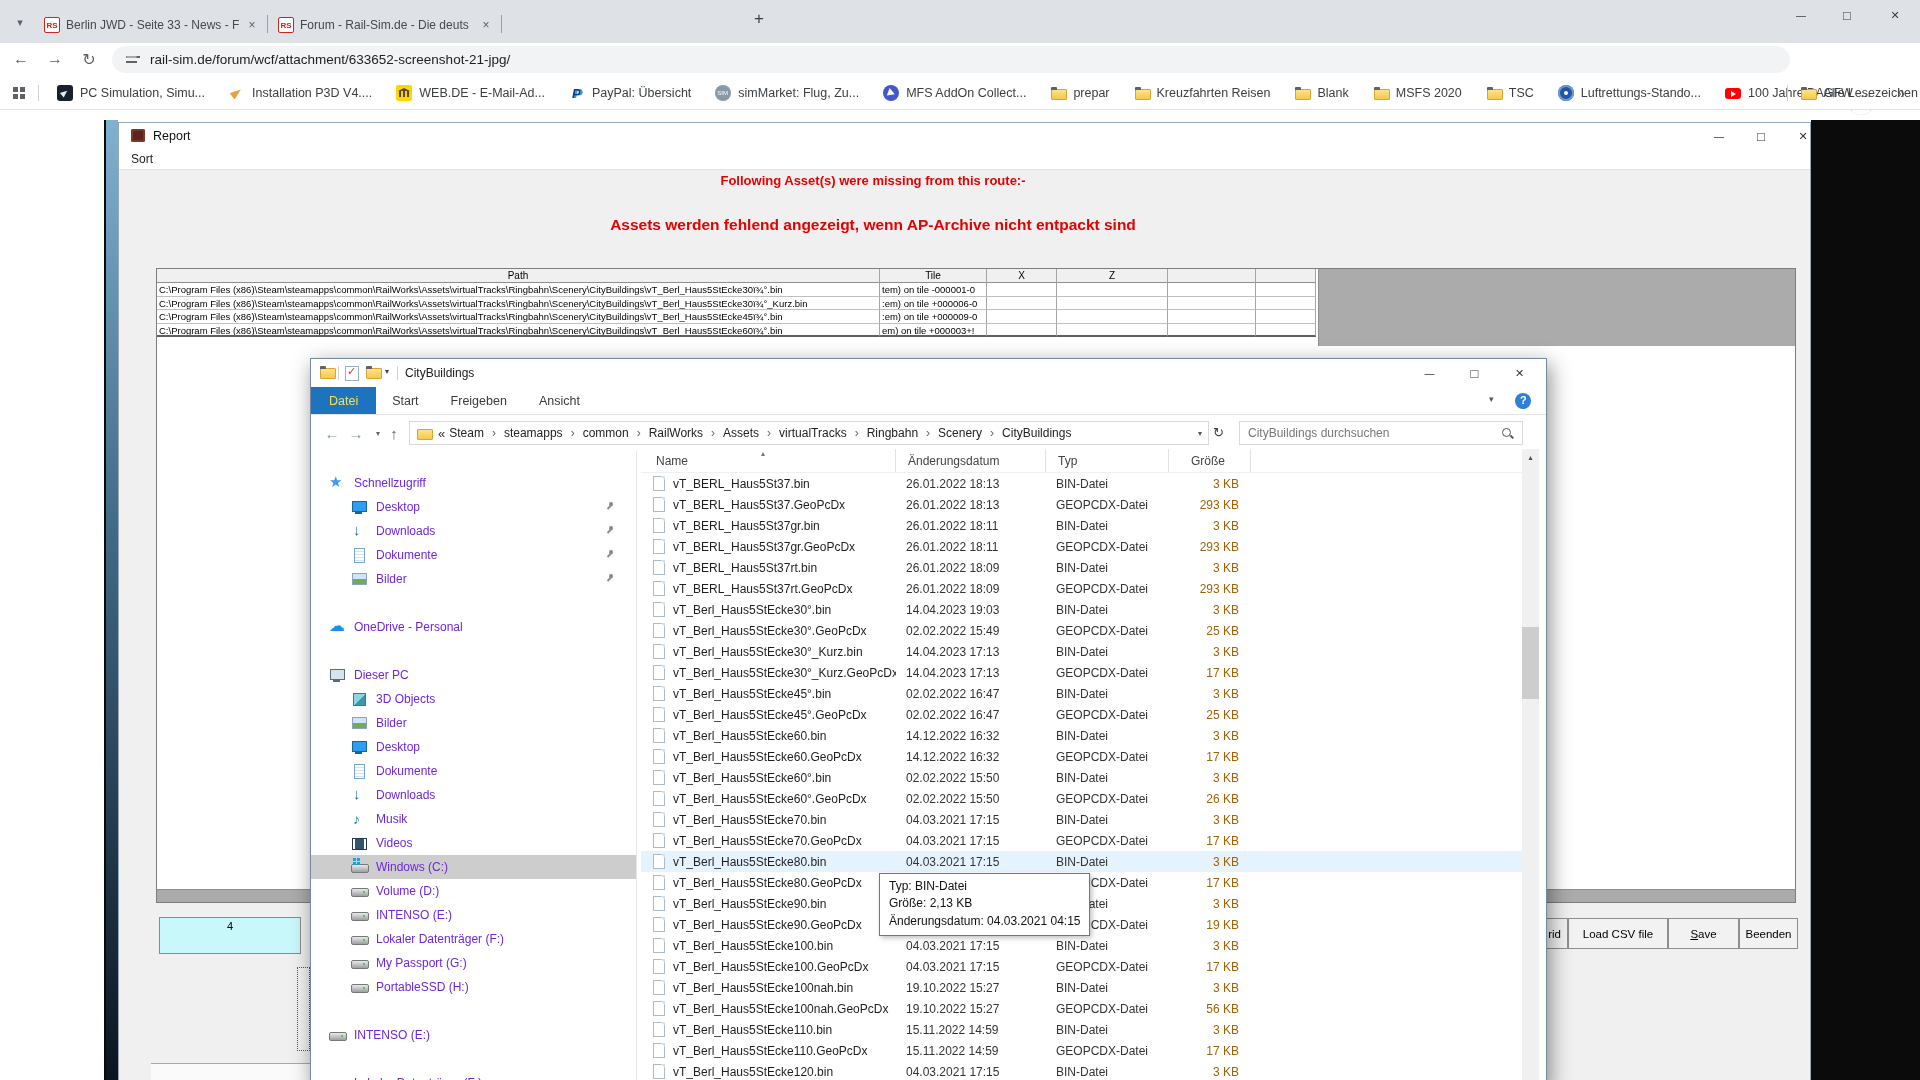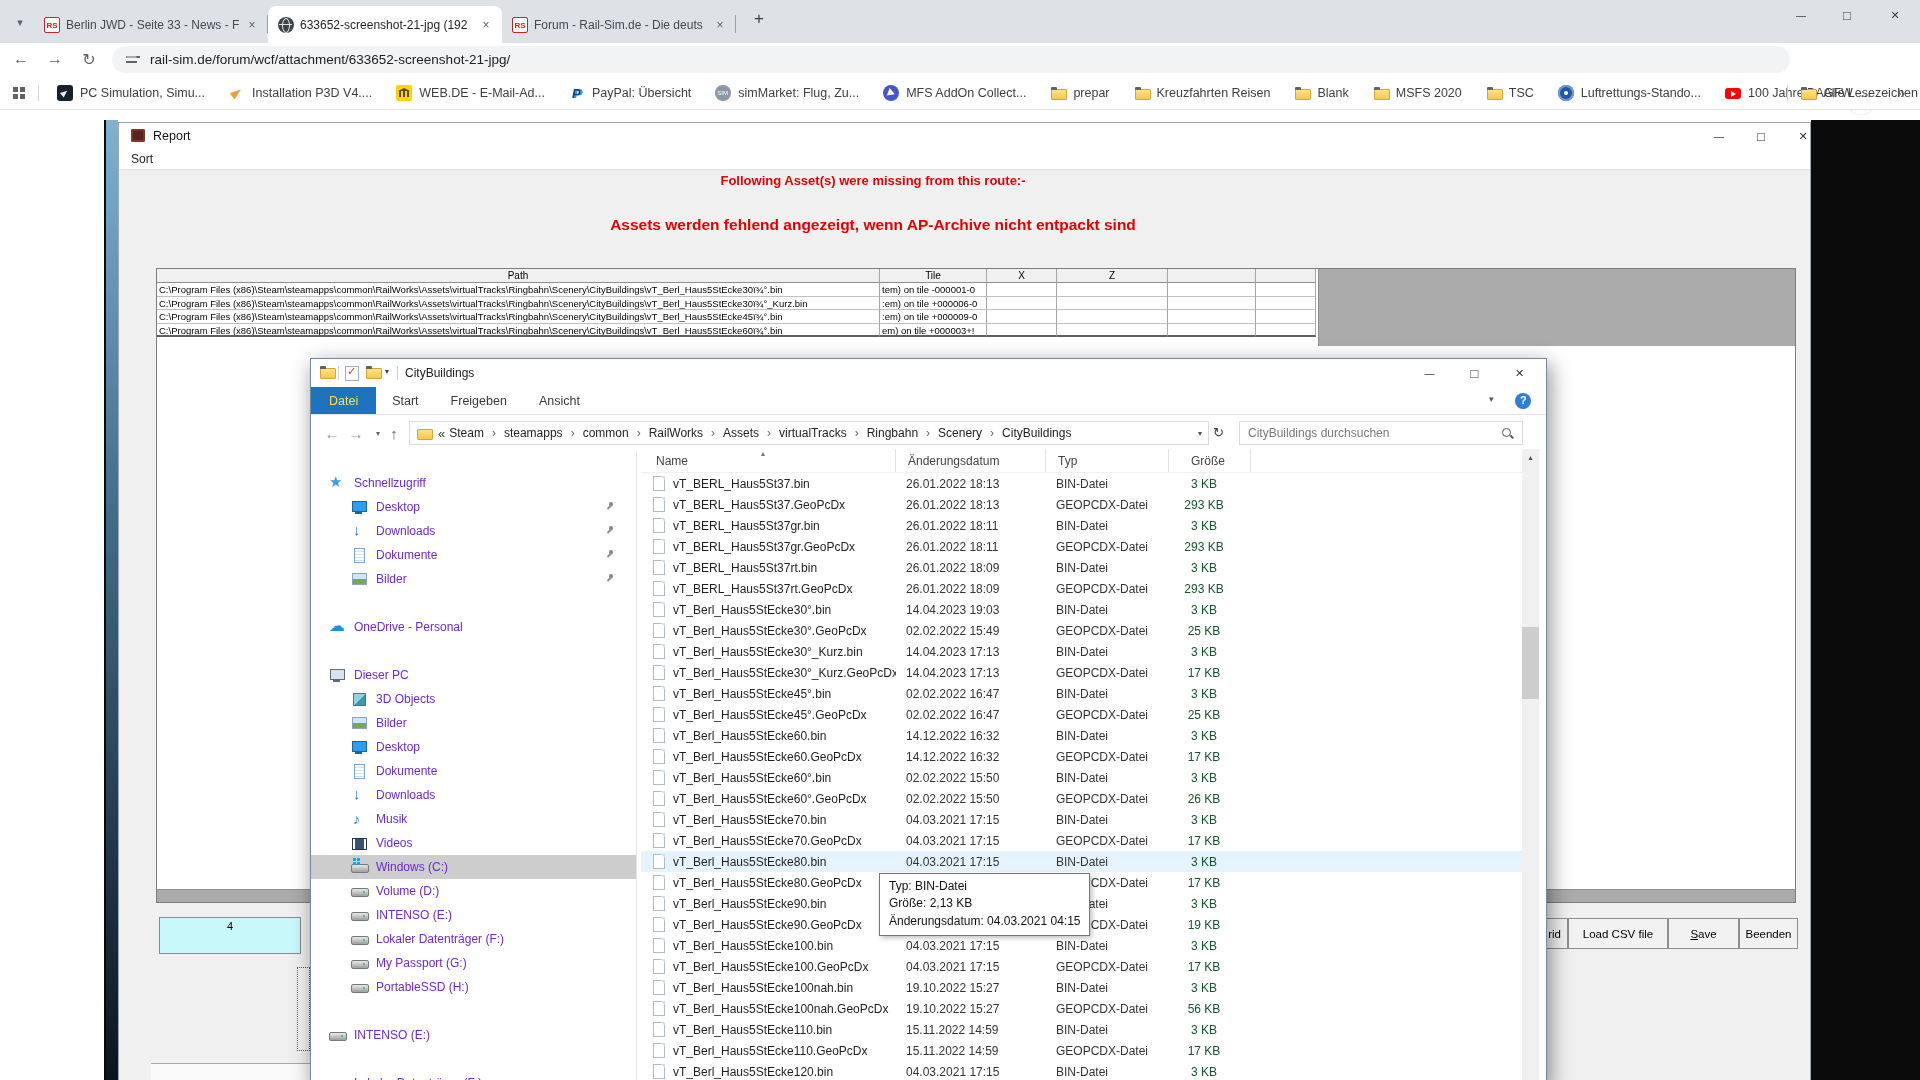--- a/index.html
+++ b/index.html
@@ -251,21 +251,21 @@
   .col-h.size{padding-left:22px}
   #sort-caret{position:absolute;left:120px;top:0px;font-size:8px;color:#777}
   #sort-caret::before{content:"▴"}
   #file-list{position:absolute;left:330px;top:114px;width:883px;bottom:0;overflow:hidden}
   .frow{height:21px;display:grid;grid-template-columns:255px 150px 123px 82px;align-items:center}
   .frow.hl{background:#e5f3ff}
   .fname{display:flex;align-items:center;overflow:hidden;white-space:nowrap;padding-left:12px;font-size:12px;color:#1e1e1e}
   .ficon{width:12px;height:15px;background:#fff;border:1px solid #aebac4;position:relative;margin-right:8px;flex:0 0 12px}
   .ficon::after{content:"";position:absolute;right:-1px;top:-1px;border-left:4px solid transparent;border-top:4px solid #d7dfe6}
   .fdate,.ftype{font-size:12px;color:#333;padding-left:10px;white-space:nowrap;overflow:hidden}
-  .fsize{font-size:12px;color:#14532d;text-align:center;padding-right:12px;white-space:nowrap}
+  .fsize{font-size:12px;color:#a16207;text-align:right;padding-right:12px;white-space:nowrap}
 
   
   #exp-scroll{position:absolute;right:7px;top:90px;width:17px;bottom:0;background:#f0f0f0}
   #exp-scroll-up{position:absolute;left:0;top:0;width:17px;height:17px;color:#505050;font-size:8px;display:flex;
     align-items:center;justify-content:center}
   #exp-scroll-up::before{content:"▴"}
   #exp-thumb{position:absolute;left:0;top:178px;width:17px;height:72px;background:#cdcdcd}
 
   
   #tooltip{position:absolute;left:568px;top:514px;background:#fff;border:1px solid #767676;padding:4px 9px 5px 9px;
@@ -278,25 +278,20 @@
 <div id="tabstrip">
   <span class="tab-search"></span>
   <div id="tabs">
 
       <div class="tab">
         <span class="ic" data-icon="rs"></span>
         <span class="tab-title">Berlin JWD - Seite 33 - News - F</span>
         <span class="tab-close"></span>
       </div>
 
-      <div class="tab active">
-        <span class="ic" data-icon="globe"></span>
-        <span class="tab-title">633652-screenshot-21-jpg (192</span>
-        <span class="tab-close"></span>
-      </div>
 
       <div class="tab">
         <span class="ic" data-icon="rs"></span>
         <span class="tab-title">Forum - Rail-Sim.de - Die deuts</span>
         <span class="tab-close"></span>
       </div>
     </div>
   <div class="newtab" style="position:absolute;left:740px;top:0"></div>
   <div class="winbtn" id="win-min"></div>
   <div class="winbtn" id="win-max"></div>

